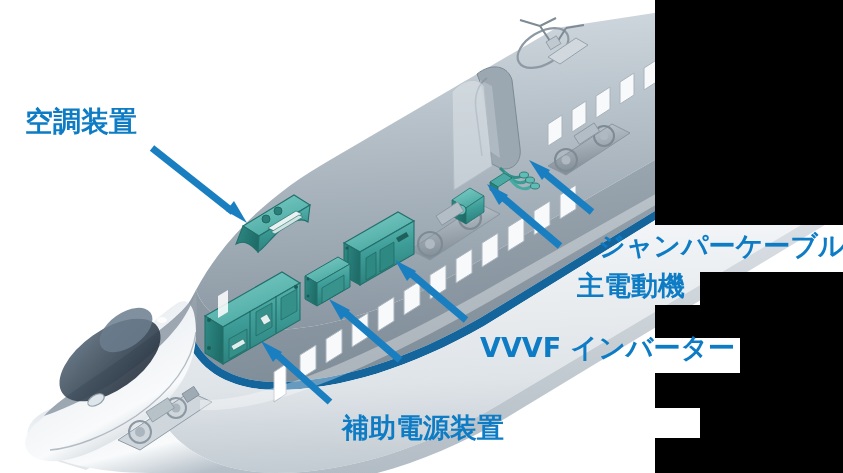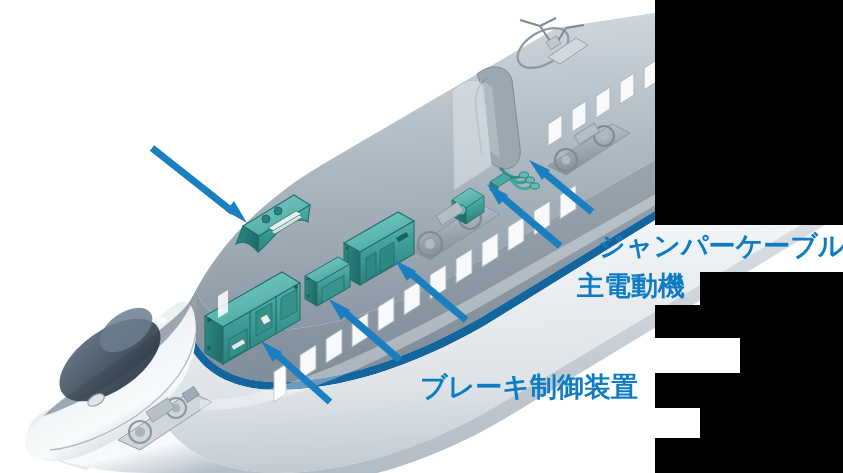--- a/index.html
+++ b/index.html
@@ -318,22 +318,24 @@
   </svg>
 
   <div class="blk" style="left:655px;top:0px;width:188px;height:225px;"></div>
   <div class="blk" style="left:700px;top:272px;width:143px;height:33px;"></div>
   <div class="blk" style="left:655px;top:305px;width:188px;height:33px;"></div>
   <div class="blk" style="left:740px;top:338px;width:103px;height:35px;"></div>
   <div class="blk" style="left:655px;top:373px;width:188px;height:35px;"></div>
   <div class="blk" style="left:700px;top:408px;width:143px;height:30px;"></div>
   <div class="blk" style="left:655px;top:438px;width:188px;height:35px;"></div>
 
+  <div class="lbl" style="left:25px;top:103px;font-size:28px;">空調装置</div>
 
   <div class="lbl" style="left:598px;top:228px;font-size:27px;">ジャンパーケーブル</div>
 
   <div class="lbl" style="left:566px;top:268px;font-size:27px;margin-left:11px;">主電動機</div>
 
-
-  <div class="lbl" style="left:420px;top:369px;font-size:27px;">ブレーキ制御装置</div>
-
+  <div class="lbl" style="left:480px;top:330px;font-size:27px;">VVVF インバーター</div>
+
+
+  <div class="lbl" style="left:342px;top:410px;font-size:27px;">補助電源装置</div>
 
 </div>
 
 </body></html>

